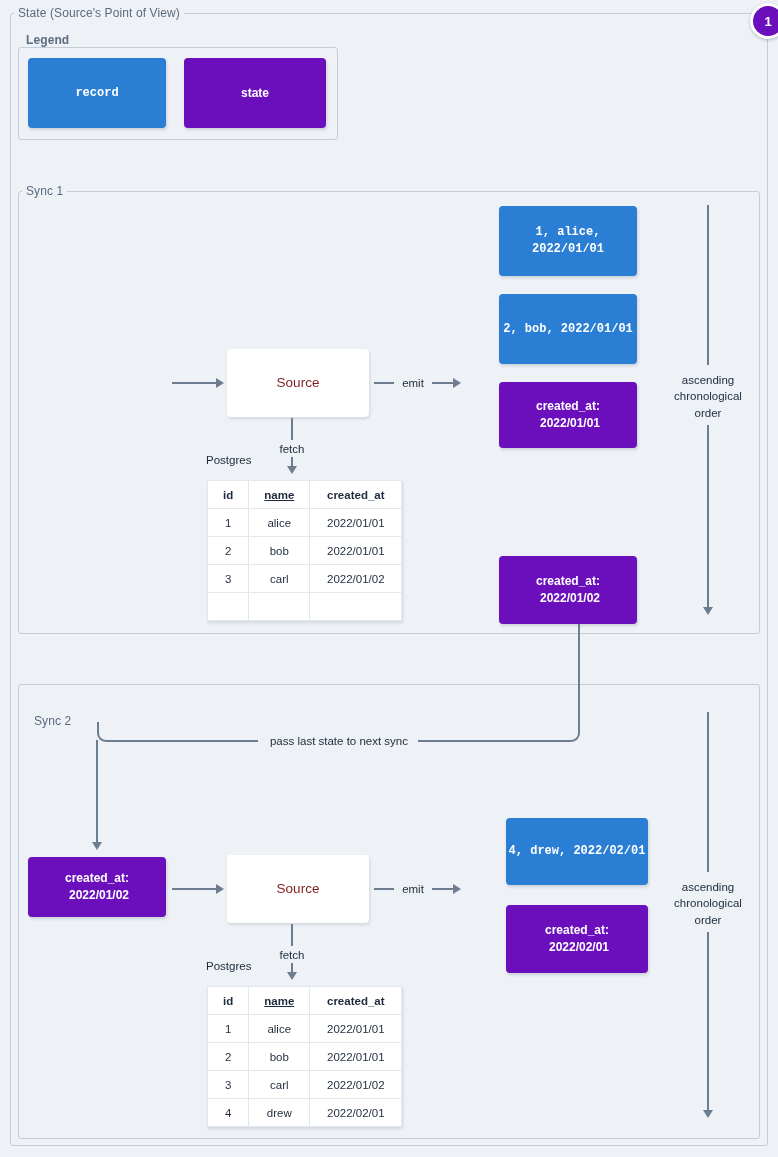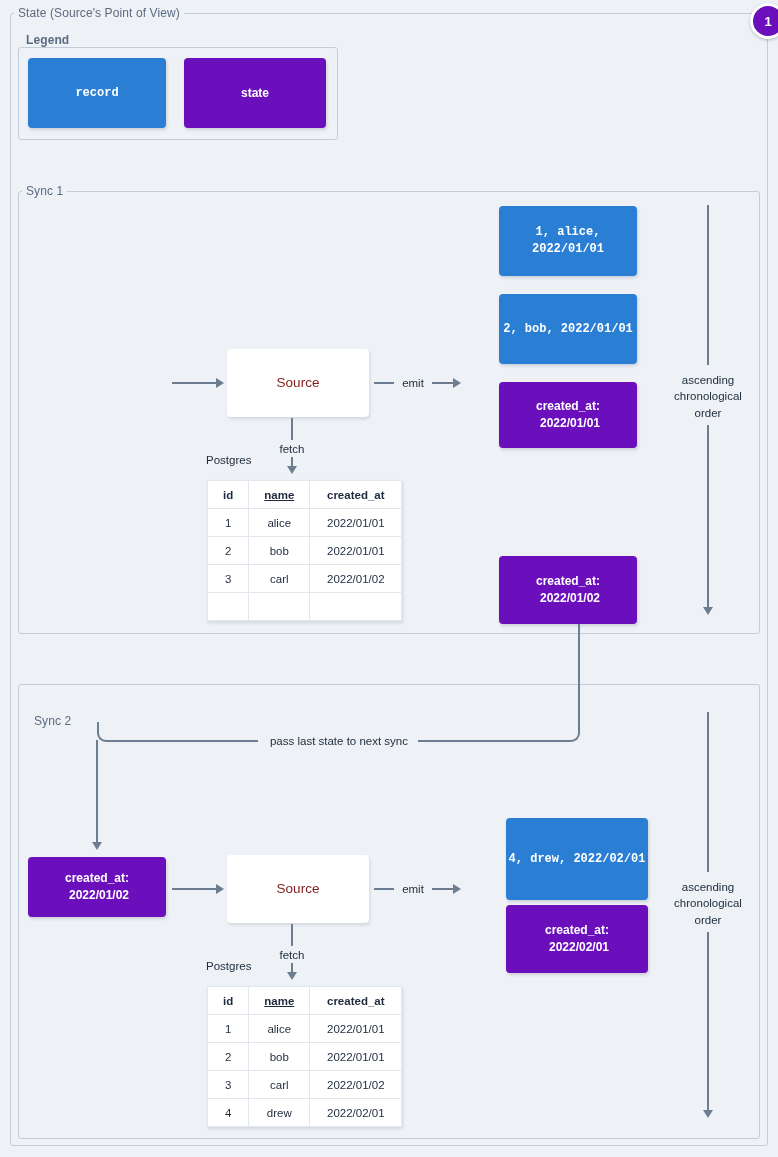--- a/index.html
+++ b/index.html
@@ -301,21 +301,21 @@
         <td>2022/02/01</td>
       </tr>
     </tbody>
   </table>
 
   <div class="ln h" style="left:374px; top:888px; width:20px;"></div>
   <div class="lbl" style="left:394px; top:881px; width:38px;">emit</div>
   <div class="ln h" style="left:432px; top:888px; width:22px;"></div>
   <div class="arrow-r" style="left:453px; top:884px;"></div>
 
-  <div class="node record" style="left:506px; top:818px; width:142px; height:82px;">
+  <div class="node record" style="left:506px; top:818px; width:142px; height:67px;">
     <span>4, drew, 2022/02/01</span>
   </div>
   <div class="node state" style="left:506px; top:905px; width:142px; height:68px;">
     <span>created_at:
 2022/02/01</span>
   </div>
 
   <div class="ln v" style="left:707px; top:712px; height:160px;"></div>
   <div class="lbl" style="left:663px; top:879px; width:90px;">ascending
 chronological

